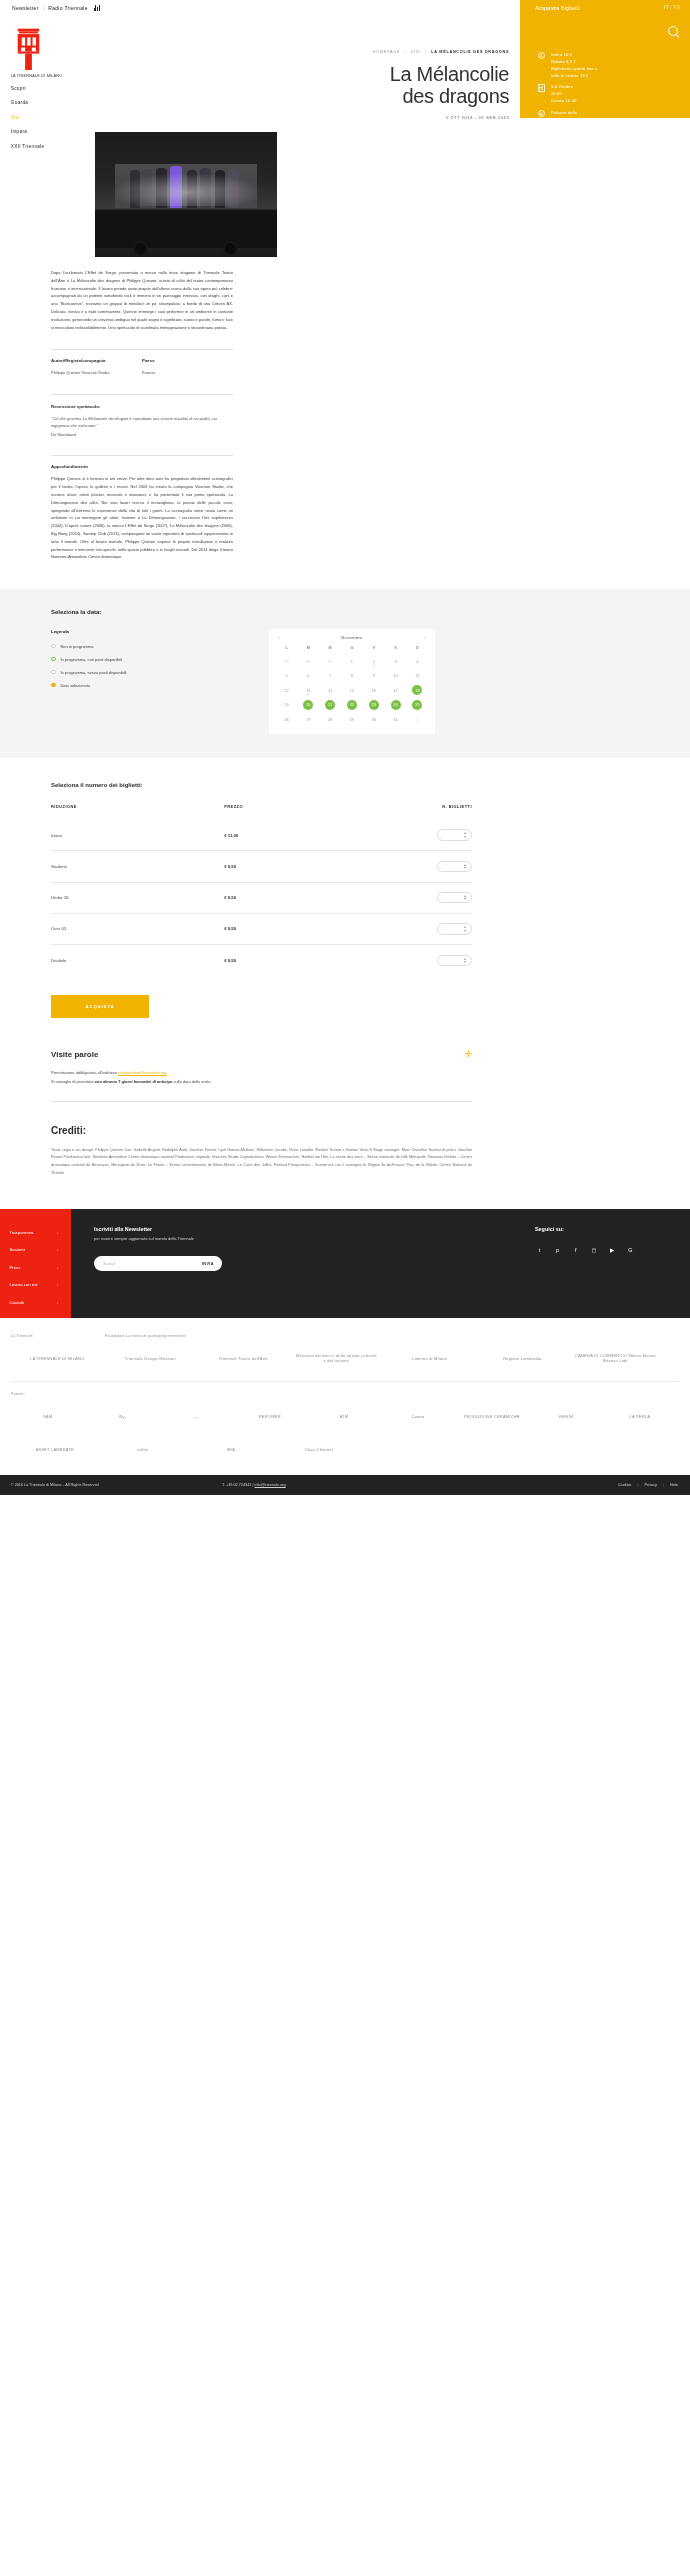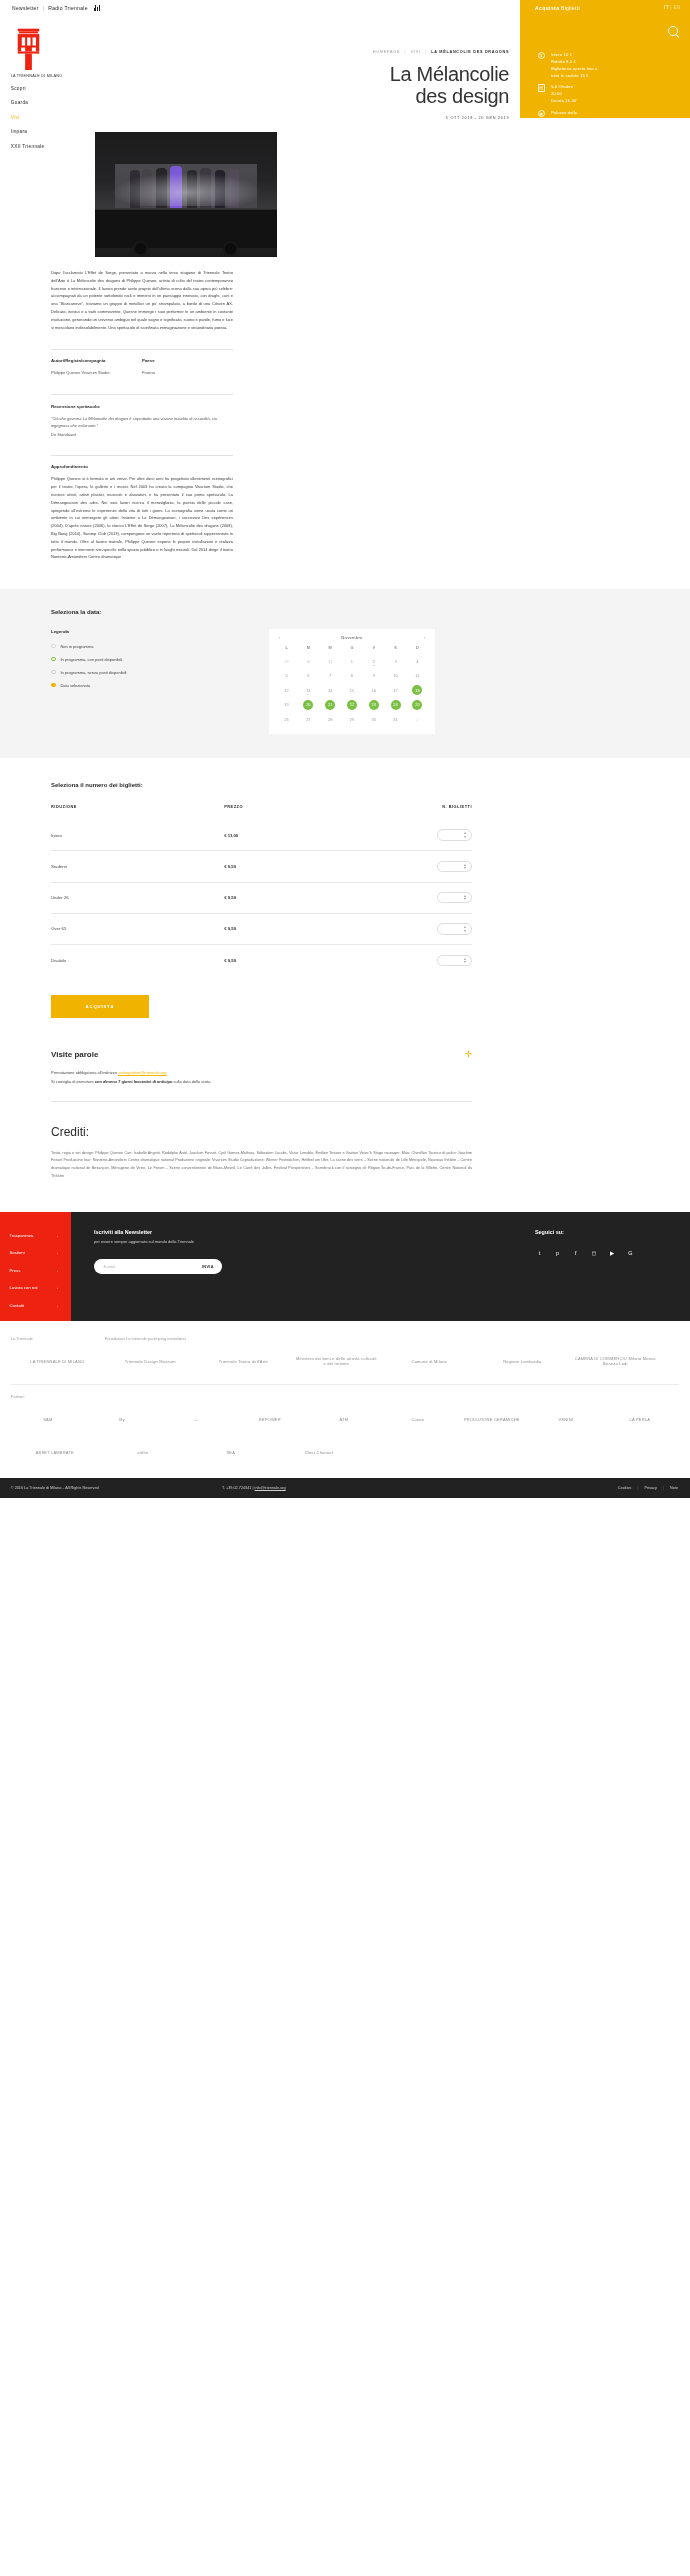--- a/index.html
+++ b/index.html
@@ -163,21 +163,21 @@
   .guided-head { display:flex; align-items:flex-start; justify-content:space-between; }
   .guided-title { font-size:8px; font-weight:bold; color:#2b2b2b; }
   .plus { color:#f0b400; font-size:8.8px; line-height:1; }
   .guided-p { font-size:4px; color:#4a4a4a; line-height:2; margin-top:9.4px; }
   .guided-p a { color:#f0b400; text-decoration:underline; }
   .guided-p b { font-weight:bold; color:#2b2b2b; }
   .guided-rule { height:0.7px; background:#e4e4e4; margin-top:15px; }
 
   
   .credits { margin-left:51px; width:421px; padding-top:23px; padding-bottom:31px; }
-  .credits-title { font-size:12px; font-weight:normal; color:#2b2b2b; margin-bottom:10.8px; }
+  .credits-title { font-size:10px; font-weight:bold; color:#2b2b2b; margin-bottom:10.8px; }
   .credits-body { font-size:3.8px; line-height:2.05; color:#6d6d6d; text-align:justify; }
 
   
   .footer { background:#222222; display:flex; min-height:108px; }
   .f-red { width:71px; background:#ee2211; padding:15px 0 6.7px; }
   .f-red a { display:flex; align-items:center; justify-content:space-between;
              padding:0 12px 0 9.4px; height:17.5px; color:#fff; font-size:4.3px; }
   .f-red .arr { font-size:4.7px; }
   .f-news { flex:1; padding:17.5px 20px 0 23px; }
   .f-news h4 { font-size:5.4px; color:#fff; font-weight:bold; }
@@ -301,21 +301,21 @@
   <div class="breadcrumb">
     <a>HOMEPAGE</a>
     <span class="sep">|</span>
     <a>VIVI</a>
     <span class="sep">|</span>
     <span class="cur">LA MÉLANCOLIE DES DRAGONS</span>
   </div>
 
   <h1 class="page-title">
     <span>La Mélancolie</span><br>
-    <span>des design</span>
+    <span>des dragons</span>
   </h1>
 
   <div class="page-dates">5 OTT 2018 - 20 GEN 2019</div>
 
   <div class="hero-img-wrap">
     <div class="hero-img">
       <div class="stage"></div>
       <div class="fig a"></div>
       <div class="fig b"></div>
       <div class="fig c"></div>

